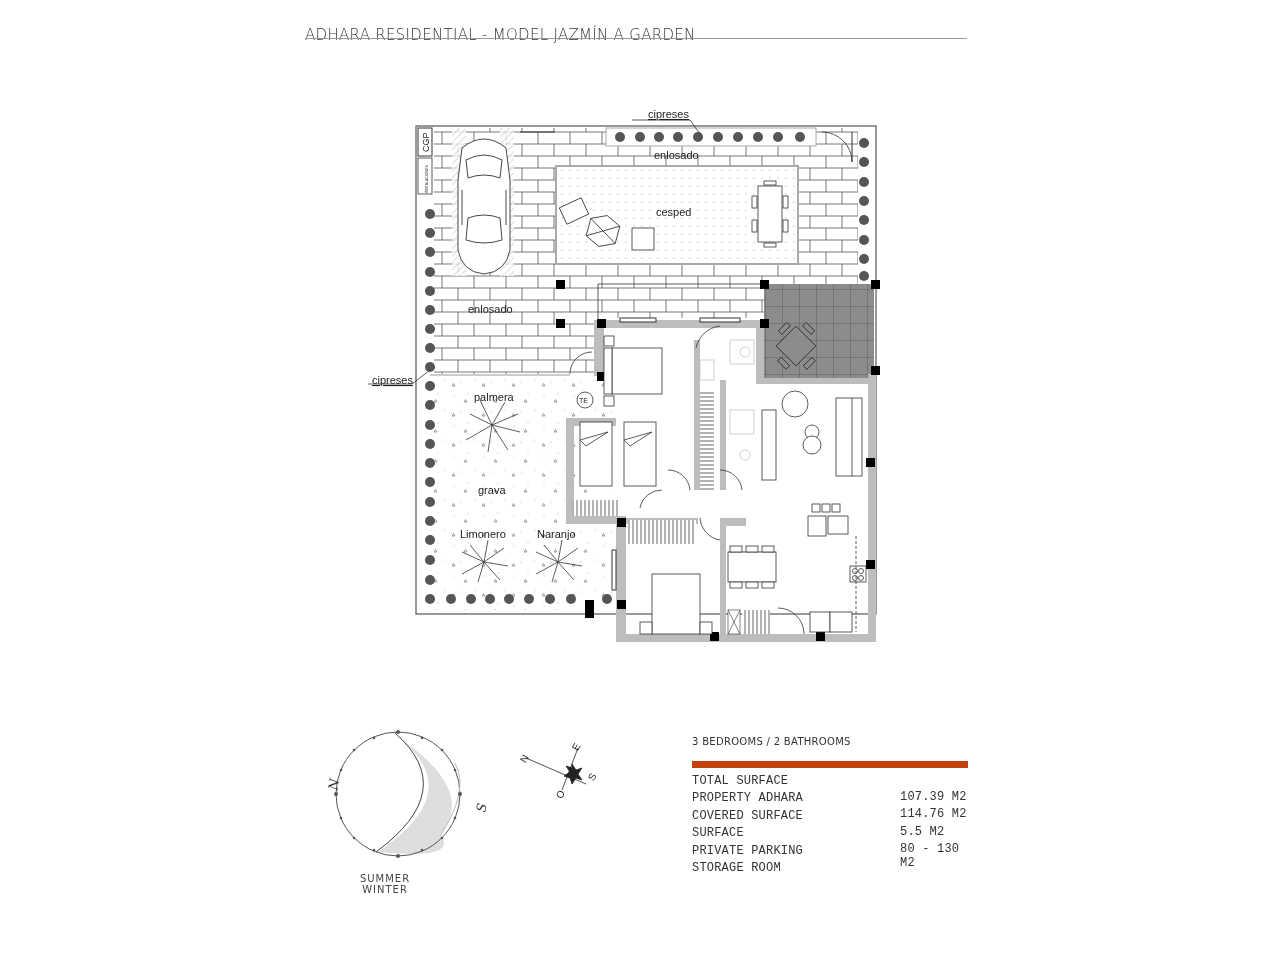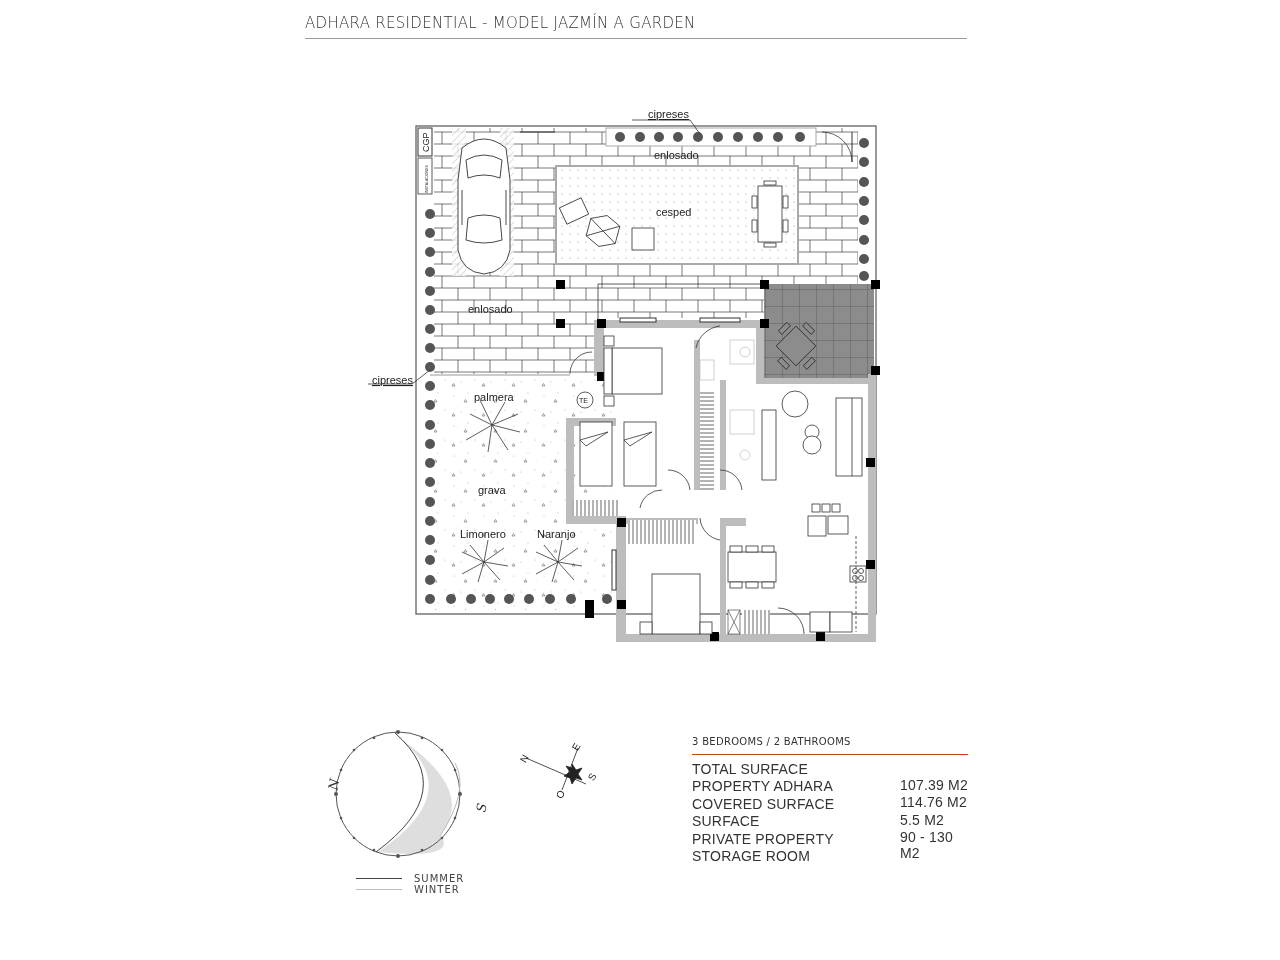--- a/index.html
+++ b/index.html
@@ -1,38 +1,38 @@
 <!DOCTYPE html>
 <html><head>
   <meta charset="utf-8">
   <style>
     * { margin: 0; padding: 0; box-sizing: border-box; }
     html, body { width: 1280px; height: 960px; background: #ffffff; overflow: hidden; }
     body { position: relative; font-family: "Liberation Sans", sans-serif; color: #2a2a2a; }
 
     .page-title {
-      position: absolute; left: 305px; top: 14px;
+      position: absolute; left: 305px; top: 26px;
       font-family: "DejaVu Sans", sans-serif; font-size: 15px; letter-spacing: 0.3px;
       color: #333; font-weight: 300;
     }
     .title-rule { position: absolute; left: 305px; top: 38px; width: 662px; height: 1px; background: #999; }
 
     .plan { position: absolute; left: 0; top: 0; width: 1280px; height: 960px; }
     .plan-label { font-family: "Liberation Sans", sans-serif; font-size: 11px; fill: #222; }
 
     .specs { position: absolute; left: 692px; top: 736px; width: 276px; }
     .specs-heading {
       font-family: "DejaVu Sans", sans-serif; font-size: 10px; letter-spacing: 0.3px; color: #333;
-      padding-bottom: 7px; border-bottom: 1px solid #c2410c; margin-bottom: 6px;
+      padding-bottom: 14px; border-bottom: 7px solid #c2410c; margin-bottom: 6px;
     }
-    .spec-row { position: relative; height: 17.4px; font-family: Liberation Sans, sans-serif; font-size: 14px; letter-spacing: 0.2px; color: #333; }
+    .spec-row { position: relative; height: 17.4px; font-family: Liberation Mono, monospace; font-size: 12px; letter-spacing: 0.2px; color: #333; }
     .spec-row .spec-value { position: absolute; left: 208px; top: 16px; }
 
     .legend { position: absolute; left: 356px; top: 873px; font-family: "DejaVu Sans", sans-serif; font-size: 10px; letter-spacing: 1px; color: #444; }
-    .legend-row { display: flex; align-items: center; height: 11px; }
+    .legend-row { display: flex; align-items: center; height: 11px; flex-direction: column; }
     .legend-line { width: 46px; height: 1px; margin-right: 12px; }
   </style>
 </head>
 <body>
 
 <div class="page-title">ADHARA RESIDENTIAL - MODEL JAZMÍN A GARDEN</div>
 <div class="title-rule"></div>
 
 <svg class="plan" viewBox="0 0 1280 960" xmlns="http://www.w3.org/2000/svg">
   <defs>
@@ -368,22 +368,22 @@
   <text x="572" y="750" font-size="10" fill="#222" transform="rotate(-60 576 746)">E</text>
   <text x="588" y="780" font-size="10" fill="#222" transform="rotate(-60 592 776)">S</text>
   <text x="556" y="798" font-size="10" fill="#222" transform="rotate(-60 560 794)">O</text>
 </svg>
 
 <div class="specs">
   <div class="specs-heading">3 BEDROOMS / 2 BATHROOMS</div>
   <div class="spec-row"><span>TOTAL SURFACE</span><span class="spec-value">107.39 M2</span></div>
   <div class="spec-row"><span>PROPERTY ADHARA</span><span class="spec-value">114.76 M2</span></div>
   <div class="spec-row"><span>COVERED SURFACE</span><span class="spec-value">5.5 M2</span></div>
-  <div class="spec-row"><span>SURFACE</span><span class="spec-value">90 - 130 M2</span></div>
-  <div class="spec-row"><span>PRIVATE PROPERTY</span><span class="spec-value"></span></div>
+  <div class="spec-row"><span>SURFACE</span><span class="spec-value">80 - 130 M2</span></div>
+  <div class="spec-row"><span>PRIVATE PARKING</span><span class="spec-value"></span></div>
   <div class="spec-row"><span>STORAGE ROOM</span><span class="spec-value"></span></div>
 </div>
 
 <div class="legend">
   <div class="legend-row">
     <span class="legend-line" style="background:#444"></span>
     <span>SUMMER</span>
   </div>
   <div class="legend-row">
     <span class="legend-line" style="background:#bbb"></span>

